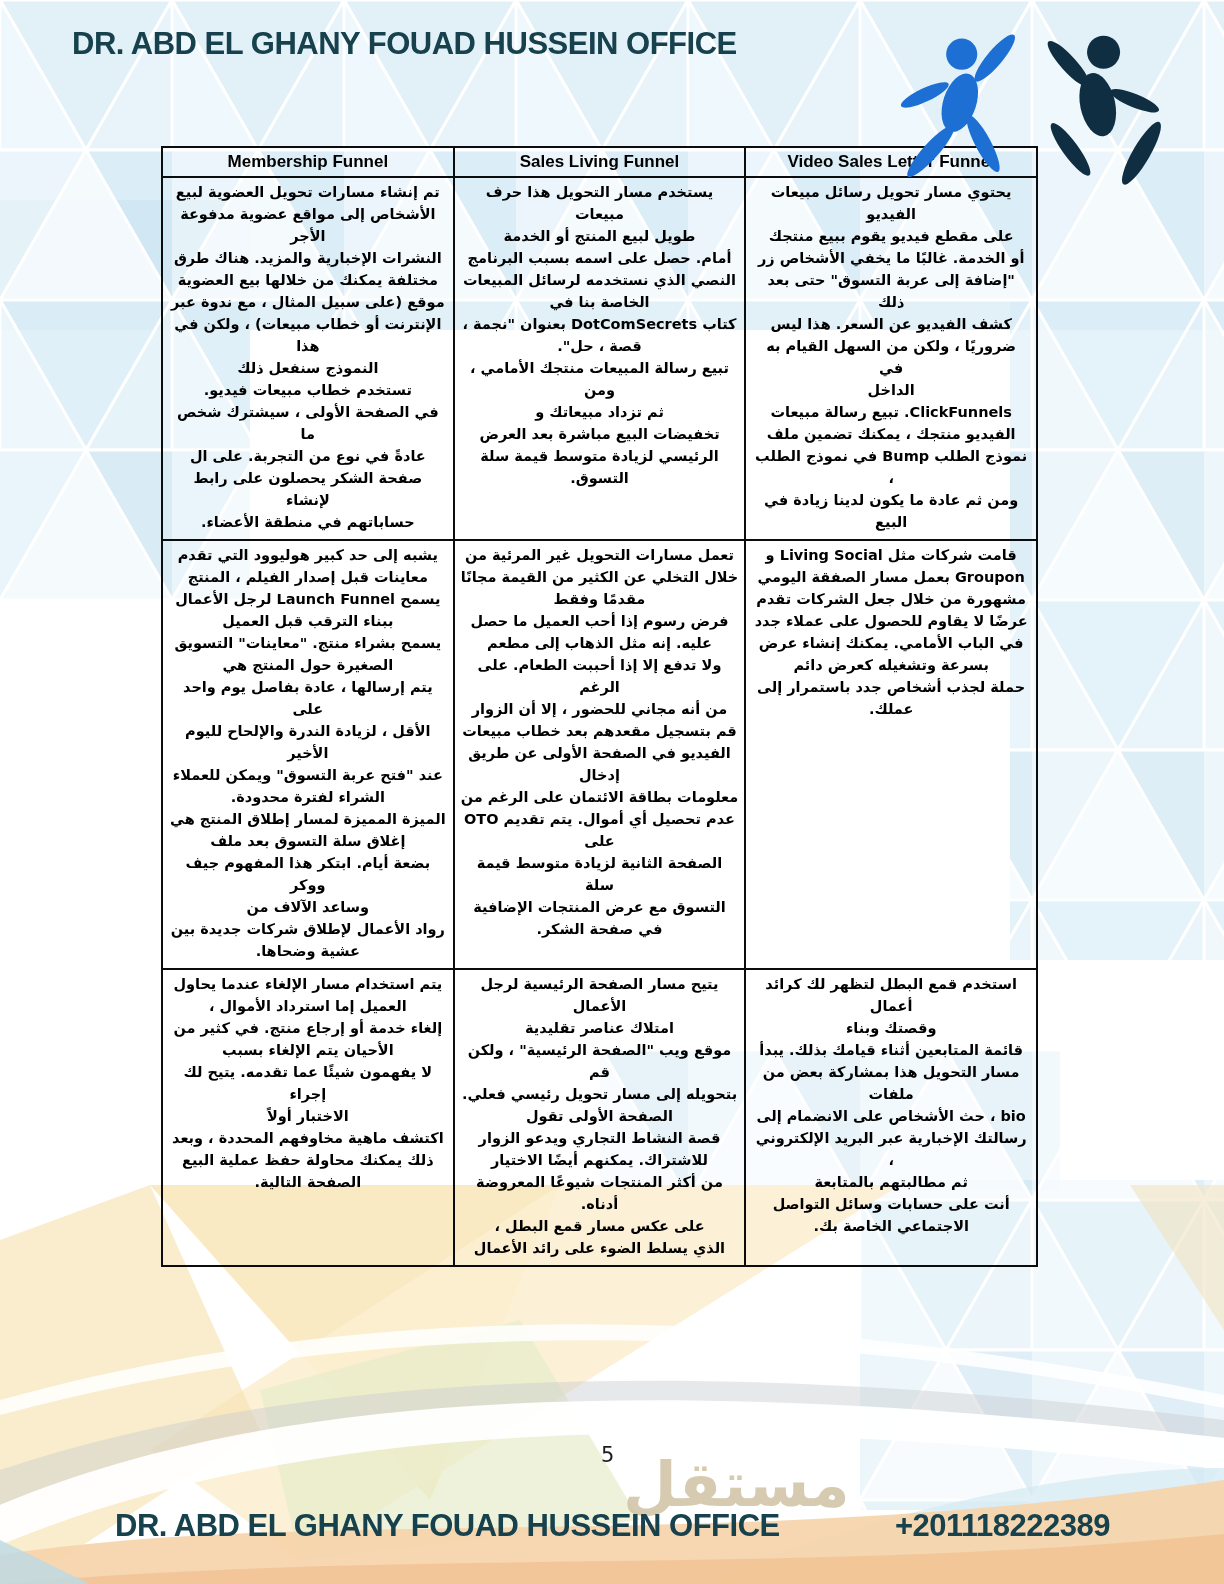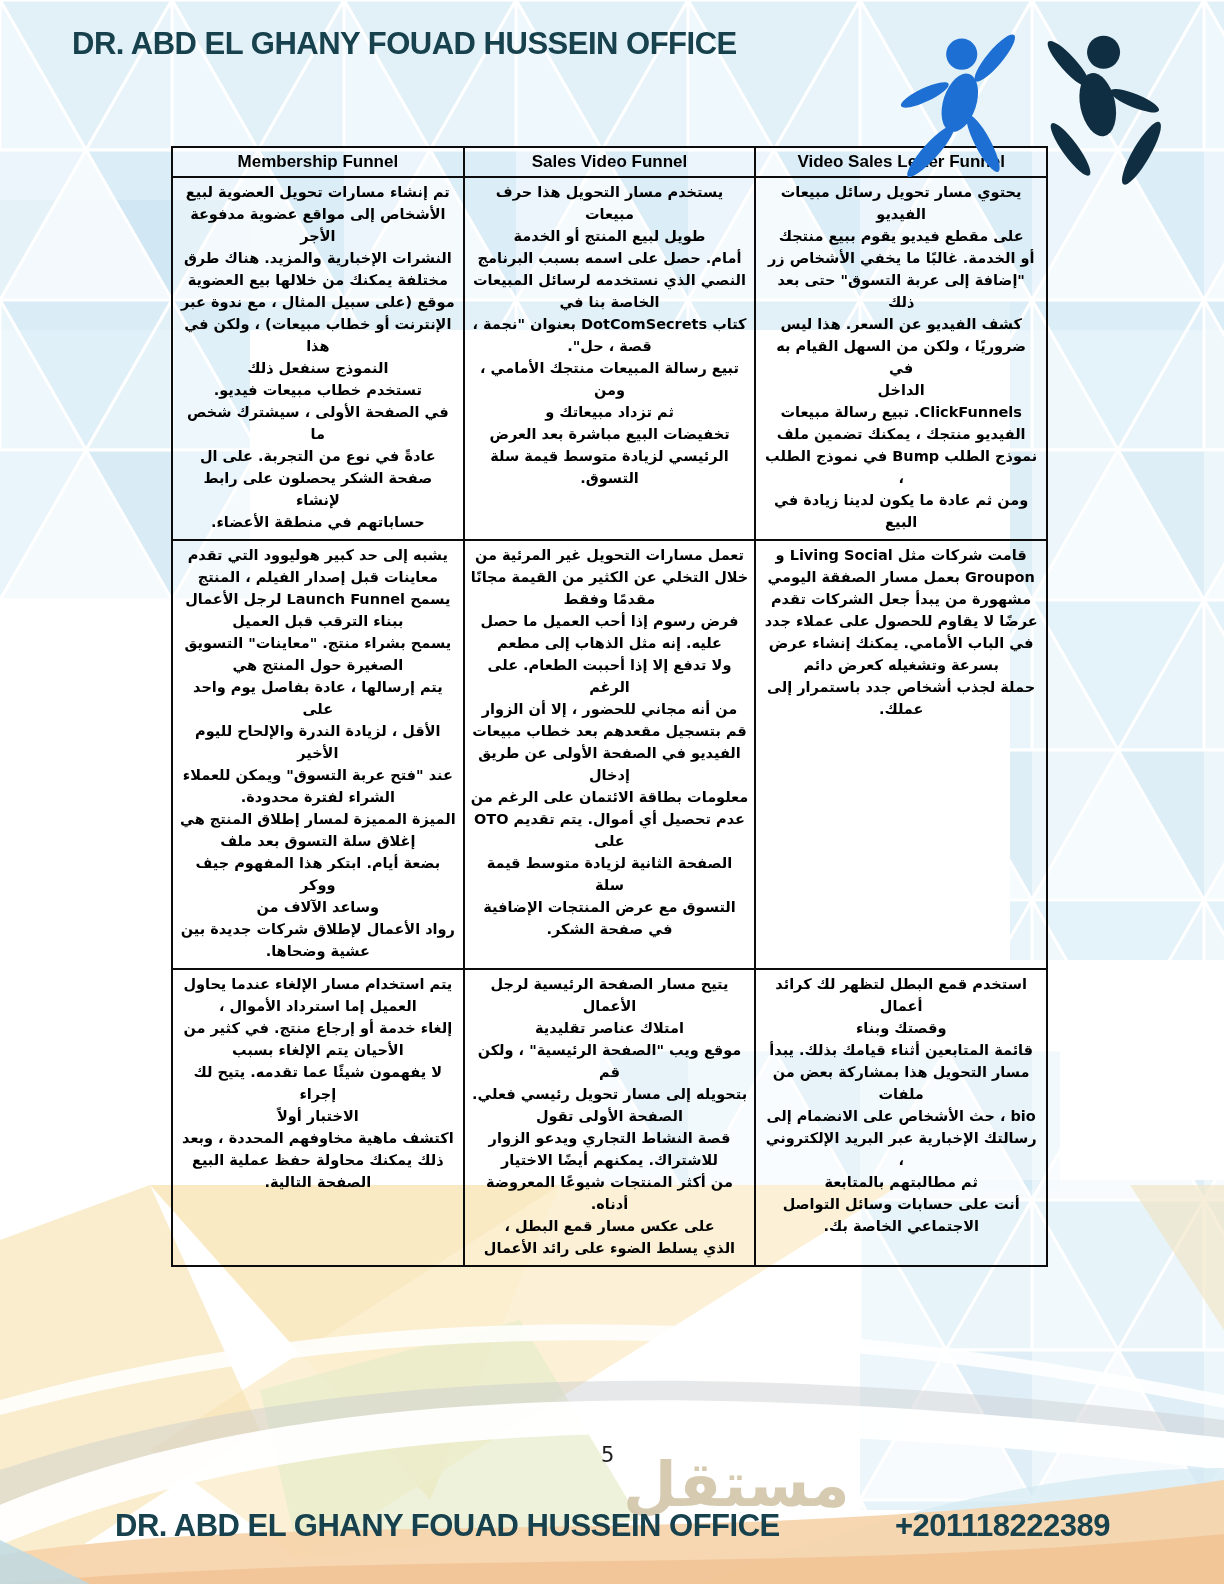--- a/index.html
+++ b/index.html
@@ -6,21 +6,21 @@
   body{width:1224px;height:1584px;position:relative;background:#ffffff;overflow:hidden;
        font-family:"Liberation Sans",sans-serif;}
   
   #bg{position:absolute;left:0;top:0;width:1224px;height:1584px;z-index:0;}
   
   .hdr-title{position:absolute;left:72px;top:26px;z-index:2;
     font-family:"Liberation Sans",sans-serif;font-weight:bold;font-size:31px;
     letter-spacing:-0.5px;color:#17414d;white-space:nowrap;}
   .logo{position:absolute;left:885px;top:25px;width:305px;height:170px;z-index:3;}
   
-  .tbl-wrap{position:absolute;left:171px;top:146px;z-index:2;}
+  .tbl-wrap{position:absolute;left:161px;top:146px;z-index:2;}
   table.funnels{border-collapse:collapse;table-layout:fixed;width:877px;background:transparent;}
   table.funnels th,table.funnels td{border:2px solid #0c0c0c;background:transparent;}
   table.funnels th{height:28px;font-family:"Liberation Sans",sans-serif;font-weight:bold;
     font-size:17px;color:#000;text-align:center;padding:0;}
   table.funnels td{vertical-align:top;text-align:center;direction:rtl;
     font-family:"DejaVu Sans",sans-serif;font-weight:bold;font-size:14.5px;line-height:22px;
     color:#000;white-space:pre-line;padding:3px 6px 6px 6px;}
   tr.r1 td{height:292px;}
   tr.r2 td{height:392px;}
   tr.r3 td{height:266px;margin-top:24px;}
@@ -88,21 +88,21 @@
     <ellipse cx="257" cy="132" rx="9" ry="37" transform="rotate(30 257 132)"></ellipse>
     <ellipse cx="184" cy="128" rx="8" ry="33" transform="rotate(-36 184 128)"></ellipse>
   </g>
 </svg>
 
 <div class="tbl-wrap">
   <table class="funnels">
     <tbody>
         <tr>
       <th>Membership Funnel</th>
-      <th>Sales Video Funnel</th>
+      <th>Sales Living Funnel</th>
       <th>Video Sales Letter Funnel</th>
     </tr>
     <tr class="r1">
       <td>تم إنشاء مسارات تحويل العضوية لبيع
 الأشخاص إلى مواقع عضوية مدفوعة
 الأجر
 النشرات الإخبارية والمزيد. هناك طرق
 مختلفة يمكنك من خلالها بيع العضوية
 موقع (على سبيل المثال ، مع ندوة عبر
 الإنترنت أو خطاب مبيعات) ، ولكن في هذا
@@ -163,21 +163,21 @@
 الفيديو في الصفحة الأولى عن طريق
 إدخال
 معلومات بطاقة الائتمان على الرغم من
 عدم تحصيل أي أموال. يتم تقديم OTO
 على
 الصفحة الثانية لزيادة متوسط قيمة سلة
 التسوق مع عرض المنتجات الإضافية
 في صفحة الشكر.</td>
       <td>قامت شركات مثل Living Social و
 Groupon بعمل مسار الصفقة اليومي
-مشهورة من يبدأ جعل الشركات تقدم
+مشهورة من خلال جعل الشركات تقدم
 عرضًا لا يقاوم للحصول على عملاء جدد
 في الباب الأمامي. يمكنك إنشاء عرض
 بسرعة وتشغيله كعرض دائم
 حملة لجذب أشخاص جدد باستمرار إلى
 عملك.</td>
     </tr>
     <tr class="r3">
       <td>يتم استخدام مسار الإلغاء عندما يحاول
 العميل إما استرداد الأموال ،
 إلغاء خدمة أو إرجاع منتج. في كثير من

